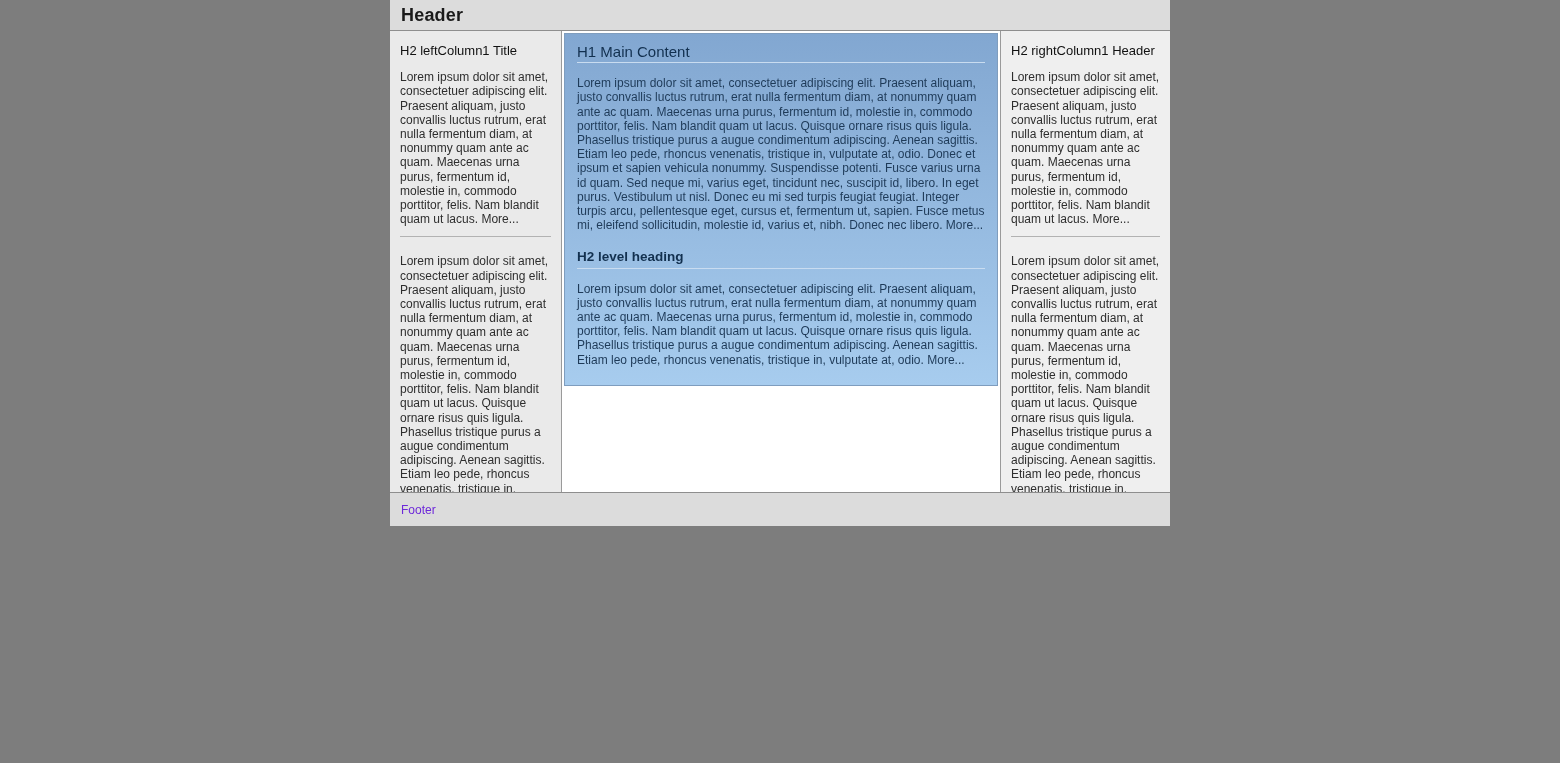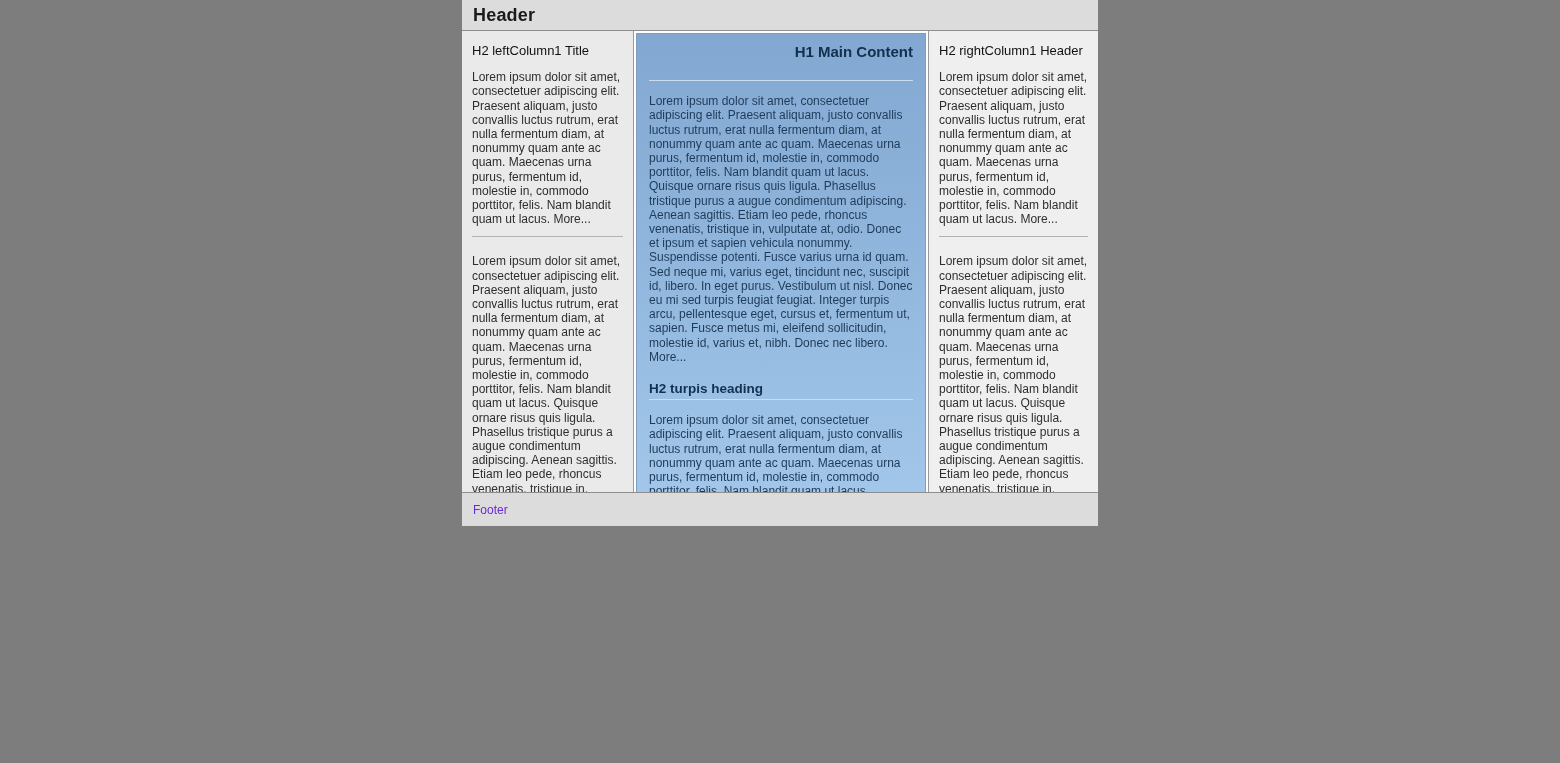--- a/index.html
+++ b/index.html
@@ -3,21 +3,21 @@
 <meta charset="utf-8">
 <style>
   * { margin: 0; padding: 0; box-sizing: border-box; }
   html, body { width: 1560px; height: 763px; }
   body {
     background: #7d7d7d;
     font-family: "Liberation Sans", "DejaVu Sans", sans-serif;
     -webkit-font-smoothing: antialiased;
   }
   .page {
-    width: 636px;
+    width: 780px;
     margin: 0 auto;
     background: #ffffff;
   }
   
   .header {
     height: 31px;
     background: #dcdcdc;
     border-bottom: 1px solid #8e8e8e;
     display: flex;
     align-items: center;
@@ -83,24 +83,23 @@
     min-height: 346px;
     border: 1px solid #7f9dbe;
     background: linear-gradient(to bottom, #82a7d1 0%, #a7ccee 100%);
     padding: 7px 12px 18px 12px;
     color: #1e3a58;
     font-size: 12px;
     line-height: 14.2px;
   }
   .main-box h1 {
     font-size: 15px;
-    font-weight: bold;
+    font-weight: normal;
     color: #12304f;
-    margin: 4px 0 21px 0;
-    text-align: right;
+    margin: 4px 0 3px 0;
   }
   .main-box h2 {
     font-size: 13.5px;
     font-weight: bold;
     color: #12304f;
     margin: 18px 0 3px 0;
   }
   .main-box hr {
     border: 0;
     border-top: 1px solid #c9dcf0;
@@ -135,21 +134,21 @@
       <p><span>Lorem ipsum dolor sit amet, consectetuer adipiscing elit. Praesent aliquam, justo convallis luctus rutrum, erat nulla fermentum diam, at nonummy quam ante ac quam. Maecenas urna purus, fermentum id, molestie in, commodo porttitor, felis. Nam blandit quam ut lacus.</span> <a class="more-link">More...</a></p>
       <hr>
       <p><span>Lorem ipsum dolor sit amet, consectetuer adipiscing elit. Praesent aliquam, justo convallis luctus rutrum, erat nulla fermentum diam, at nonummy quam ante ac quam. Maecenas urna purus, fermentum id, molestie in, commodo porttitor, felis. Nam blandit quam ut lacus. Quisque ornare risus quis ligula. Phasellus tristique purus a augue condimentum adipiscing. Aenean sagittis. Etiam leo pede, rhoncus venenatis, tristique in, vulputate at, odio.</span> </p>
     </div>
 
     <div class="col-main">
       <div class="main-box">
         <h1>H1 Main Content</h1>
         <hr>
         <p><span>Lorem ipsum dolor sit amet, consectetuer adipiscing elit. Praesent aliquam, justo convallis luctus rutrum, erat nulla fermentum diam, at nonummy quam ante ac quam. Maecenas urna purus, fermentum id, molestie in, commodo porttitor, felis. Nam blandit quam ut lacus. Quisque ornare risus quis ligula. Phasellus tristique purus a augue condimentum adipiscing. Aenean sagittis. Etiam leo pede, rhoncus venenatis, tristique in, vulputate at, odio. Donec et ipsum et sapien vehicula nonummy. Suspendisse potenti. Fusce varius urna id quam. Sed neque mi, varius eget, tincidunt nec, suscipit id, libero. In eget purus. Vestibulum ut nisl. Donec eu mi sed turpis feugiat feugiat. Integer turpis arcu, pellentesque eget, cursus et, fermentum ut, sapien. Fusce metus mi, eleifend sollicitudin, molestie id, varius et, nibh. Donec nec libero.</span> <a class="more-link">More...</a></p>
-        <h2>H2 turpis heading</h2>
+        <h2>H2 level heading</h2>
         <hr>
         <p><span>Lorem ipsum dolor sit amet, consectetuer adipiscing elit. Praesent aliquam, justo convallis luctus rutrum, erat nulla fermentum diam, at nonummy quam ante ac quam. Maecenas urna purus, fermentum id, molestie in, commodo porttitor, felis. Nam blandit quam ut lacus. Quisque ornare risus quis ligula. Phasellus tristique purus a augue condimentum adipiscing. Aenean sagittis. Etiam leo pede, rhoncus venenatis, tristique in, vulputate at, odio.</span> <a class="more-link">More...</a></p>
       </div>
     </div>
 
     <div class="col-side col-right">
       <h2>H2 rightColumn1 Header</h2>
       <p><span>Lorem ipsum dolor sit amet, consectetuer adipiscing elit. Praesent aliquam, justo convallis luctus rutrum, erat nulla fermentum diam, at nonummy quam ante ac quam. Maecenas urna purus, fermentum id, molestie in, commodo porttitor, felis. Nam blandit quam ut lacus.</span> <a class="more-link">More...</a></p>
       <hr>
       <p><span>Lorem ipsum dolor sit amet, consectetuer adipiscing elit. Praesent aliquam, justo convallis luctus rutrum, erat nulla fermentum diam, at nonummy quam ante ac quam. Maecenas urna purus, fermentum id, molestie in, commodo porttitor, felis. Nam blandit quam ut lacus. Quisque ornare risus quis ligula. Phasellus tristique purus a augue condimentum adipiscing. Aenean sagittis. Etiam leo pede, rhoncus venenatis, tristique in, vulputate at, odio.</span> </p>

